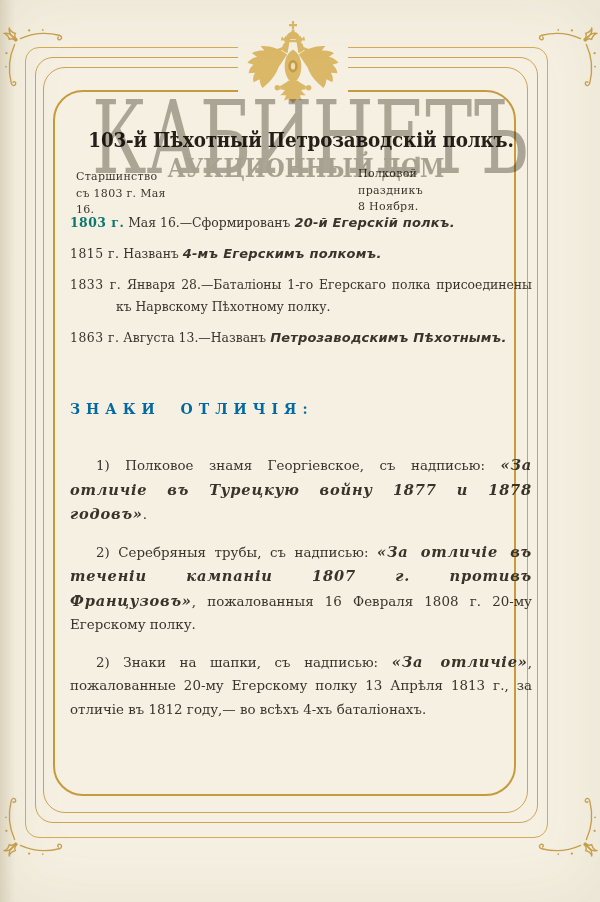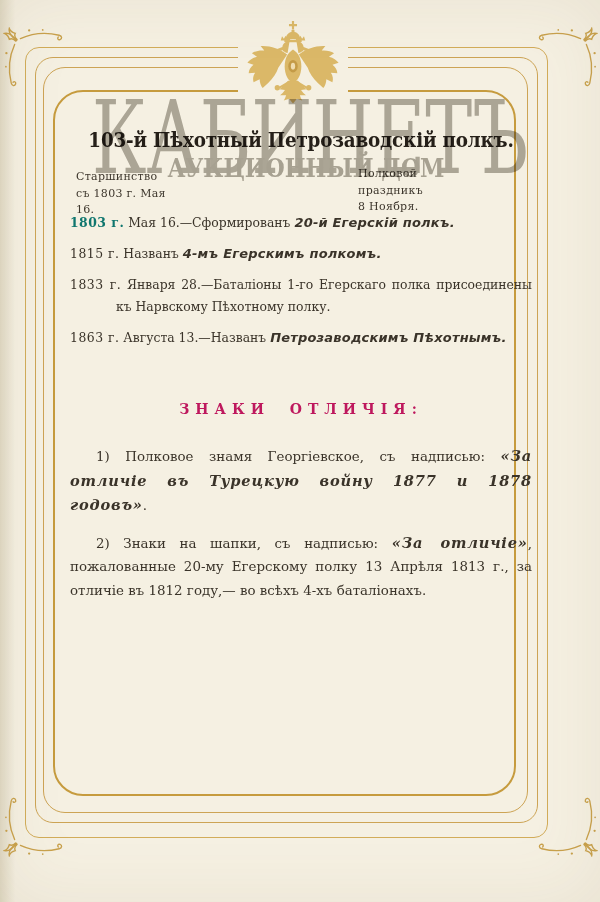--- a/index.html
+++ b/index.html
@@ -37,25 +37,25 @@
   .seniority{left:76px;top:169px;width:112px;}
   .feast{left:358px;top:166px;width:112px;}
   
   .flow{position:absolute;left:70px;top:212px;width:462px;color:#3a3329;}
   .entry{margin:0 0 9px 0;padding-left:46px;text-indent:-46px;
     font-size:12.4px;line-height:22px;text-align:justify;}
   .entry .year{letter-spacing:.5px;}
   .entry:first-child .year{font-weight:bold;color:#0f766e;}
   .eem{font-family:"DejaVu Sans", sans-serif;font-style:italic;font-weight:bold;
     font-size:13px;letter-spacing:.2px;}
-  .dhead{margin:52px 0 0 0;text-align:center;font-size:14px;font-weight:bold;
-    letter-spacing:6px;word-spacing:9px;color:#be185d;}
+  .dhead{margin:52px 0 0 0;text-align:left;font-size:14px;font-weight:bold;
+    letter-spacing:6px;word-spacing:9px;color:#0369a1;}
   .dpara{margin:13px 0 0 0;text-indent:26px;font-size:13.4px;line-height:23.5px;
     text-align:justify;}
-  .dpara.first{margin-top:27px;}
+  .dpara.first{margin-top:36px;}
   .dem{font-style:italic;font-weight:bold;font-size:14.6px;letter-spacing:.8px;word-spacing:2px;}
   
   .watermark{position:absolute;left:0;top:0;width:600px;height:902px;
     mix-blend-mode:multiply;pointer-events:none;}
   .wm-big{font-family:"DejaVu Serif", serif;font-size:101px;fill:#b2afa8;}
   .wm-small{font-family:"DejaVu Serif", serif;font-size:26.5px;font-weight:bold;fill:#aeaba4;}
   .vignette{position:absolute;inset:0;box-shadow:inset 0 0 70px rgba(120,100,60,.09);pointer-events:none;}
 </style>
 </head>
 <body>
@@ -138,20 +138,21 @@
     <p class="entry"><span class="year">1833 г.</span> <span>Января 28.—Баталіоны 1-го Егерскаго полка присоединены къ Нарвскому Пѣхотному полку.</span><span class="eem"></span></p>
 
 
     <p class="entry"><span class="year">1863 г.</span> <span>Августа 13.—Названъ </span><span class="eem">Петрозаводскимъ Пѣхотнымъ.</span></p>
 
 
     <h2 class="dhead">ЗНАКИ ОТЛИЧІЯ:</h2>
 
     <p class="dpara first"><span>1) Полковое знамя Георгіевское, съ надписью: </span><span class="dem">«За отличіе въ Турецкую войну 1877 и 1878 годовъ»</span><span>.</span></p>
 
+    <p class="dpara"><span>2) Серебряныя трубы, съ надписью: </span><span class="dem">«За отличіе въ теченіи кампаніи 1807 г. противъ Французовъ»</span><span>, пожалованныя 16 Февраля 1808 г. 20-му Егерскому полку.</span></p>
 
     <p class="dpara"><span>2) Знаки на шапки, съ надписью: </span><span class="dem">«За отличіе»</span><span>, пожалованные 20-му Егерскому полку 13 Апрѣля 1813 г., за отличіе въ 1812 году,— во всѣхъ 4-хъ баталіонахъ.</span></p>
 
   </div>
 
   <div class="vignette"></div>
 
   <svg class="watermark" viewBox="0 0 600 902">
     <text class="wm-big" x="310" y="173" text-anchor="middle" textLength="436" lengthAdjust="spacingAndGlyphs">КАБИНЕТЪ</text>
     <text class="wm-small" x="306" y="177" text-anchor="middle" textLength="277" lengthAdjust="spacingAndGlyphs">АУКЦИОННЫЙ ДОМ</text>

